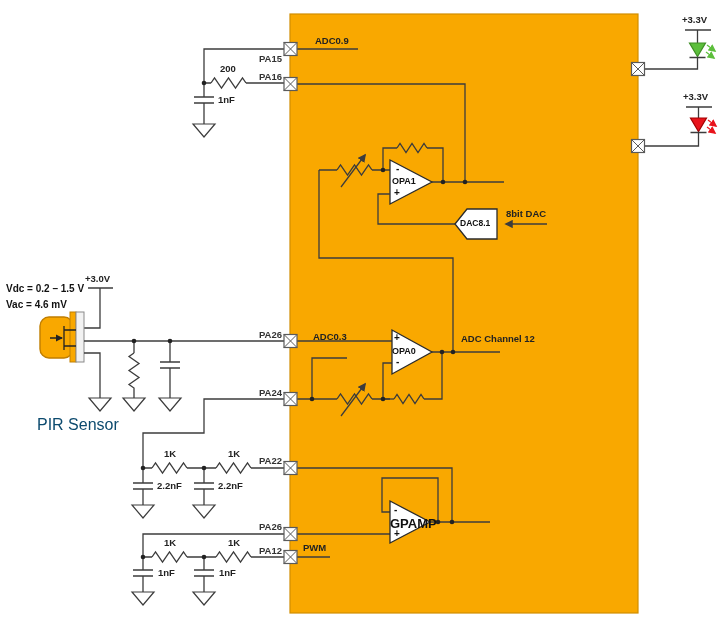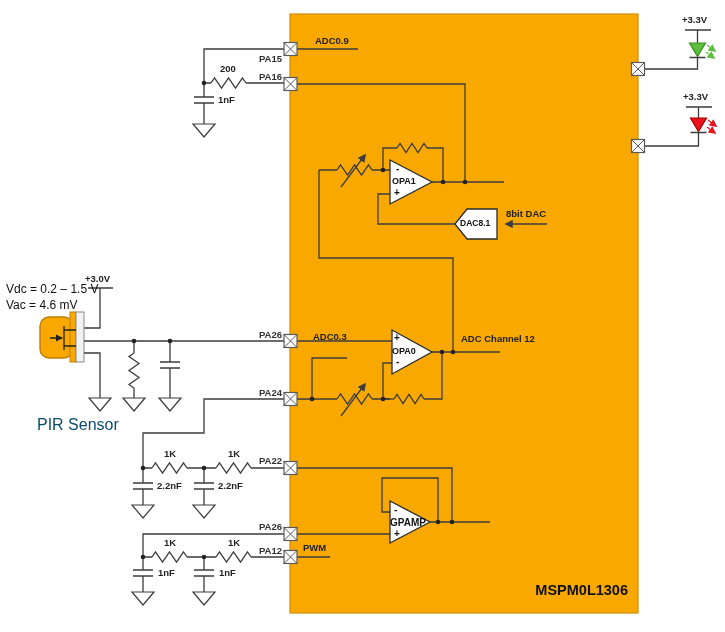--- a/index.html
+++ b/index.html
@@ -10,23 +10,23 @@
   .plate{stroke:#3c3c3c;stroke-width:1.7;fill:none;}
   .gnd{stroke:#3c3c3c;stroke-width:1.2;fill:none;}
   .pinbox{fill:#ffffff;stroke:#5a5a5a;stroke-width:1.2;}
   .pinx{stroke:#5a5a5a;stroke-width:1;}
   .opamp{fill:#ffffff;stroke:#2b2b2b;stroke-width:1.3;}
   .dot{fill:#222222;}
   .lbl{position:absolute;white-space:nowrap;color:#222;font-size:9.5px;
        font-weight:600;line-height:1.1;}
   .pin{width:30px;text-align:right;color:#333;}
   .sup{font-weight:700;}
-  .volt{font-size:12px;font-weight:400;color:#111;}
+  .volt{font-size:10px;font-weight:700;color:#111;}
   .amp{font-size:9px;width:28px;text-align:left;color:#111;}
-  .ampsm{font-size:10px;width:30px;color:#111;}
+  .ampsm{font-size:13px;width:30px;color:#111;}
   .sign{font-size:10px;font-weight:700;color:#111;}
   .dacl{font-size:8.5px;color:#111;}
   .pirt{font-size:16px;font-weight:400;color:#0c4a6e;}
   .chipn{font-size:14.5px;font-weight:700;color:#111;width:128px;text-align:right;}
 </style>
 </head>
 <body>
 
 <div class="canvas">
 <svg width="725" height="632" viewBox="0 0 725 632">
@@ -256,14 +256,13 @@
 <div class="lbl pin" style="left:252px;top:456px;">PA22</div>
 
 <div class="lbl" style="left:164px;top:538px;">1K</div>
 <div class="lbl" style="left:228px;top:538px;">1K</div>
 <div class="lbl" style="left:158px;top:568px;">1nF</div>
 <div class="lbl" style="left:219px;top:568px;">1nF</div>
 <div class="lbl pin" style="left:252px;top:522px;">PA26</div>
 <div class="lbl pin" style="left:252px;top:546px;">PA12</div>
 <div class="lbl" style="left:303px;top:543px;">PWM</div>
 
-<div class="lbl chipn" style="left:500px;top:583px;">MSPM0L1306</div>
 </div>
 
 </body></html>

